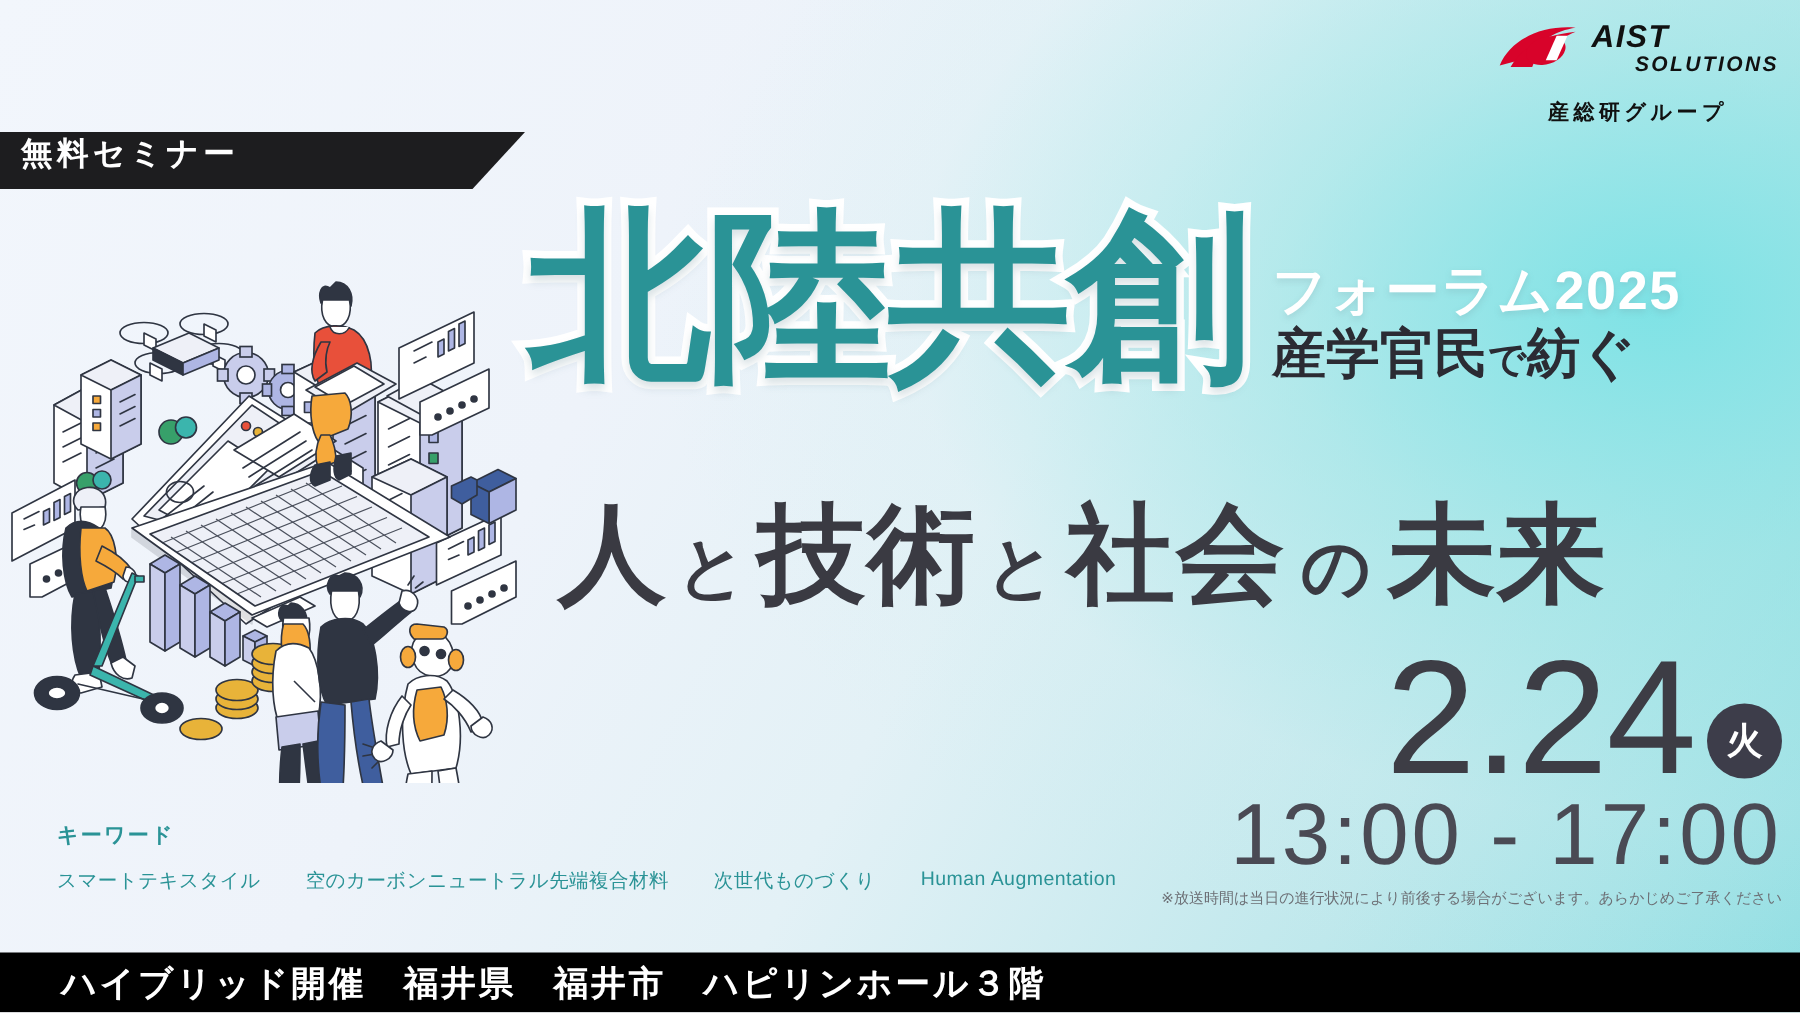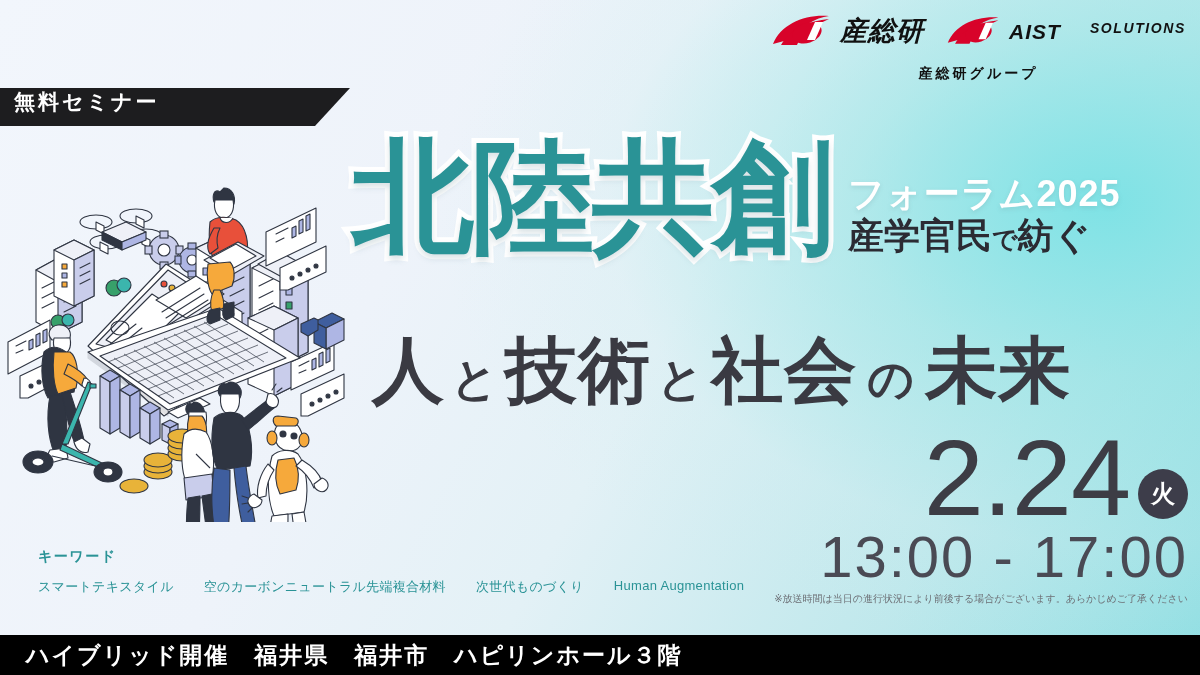--- a/index.html
+++ b/index.html
@@ -24,21 +24,21 @@
     gap:4px;
   }
   .logo-row{ display:flex; align-items:center; gap:22px; }
   .logo{ display:flex; align-items:center; gap:7px; }
   .swoosh{ display:block; }
   .logo-text{
     font-weight:bold; color:#111; letter-spacing:0.5px;
     line-height:1;
   }
   .aist-jp{ font-size:27px; letter-spacing:1px; font-style:italic; }
-  .aist-sol{ display:flex; flex-direction:row; line-height:1.0; font-style:italic; }
+  .aist-sol{ display:flex; flex-direction:column; line-height:1.0; font-style:italic; }
   .aist-sol .l1{ font-size:21px; font-weight:bold; letter-spacing:1px; }
   .aist-sol .l2{ font-size:14px; font-weight:bold; letter-spacing:1.6px;margin-left:29px; }
   .group-label{
     font-size:14px; font-weight:bold; color:#111;
     letter-spacing:3px;
     margin-top:13px;
   }
 
   
   .ribbon{
@@ -129,39 +129,30 @@
   .kw-list{ display:flex; gap:30px; }
   .kw-item{ font-size:13px; color:#2a9396; letter-spacing:0.3px; white-space:nowrap; }
 
   
   .bottom-bar{
     position:absolute; left:0; bottom:0; width:1200px; height:40px;
     background:#000; display:flex; align-items:center;
   }
   .bottom-bar span{
     color:#fff; font-size:23px; font-weight:bold;
-    letter-spacing:2px; padding-left:26px;
+    letter-spacing:2px; padding-left:41px;
   }
 </style>
 </head>
 <body>
 
 <div class="poster">
 
   <div class="logo-bar">
     <div class="logo-row">
-      <div class="logo">
-        <svg class="swoosh" width="62" height="34" viewBox="0 0 62 34">
-          <path d="M2 30 C10 10 34 0 58 2 C44 4 30 12 24 24 Z" fill="#d8032a"></path>
-          <path d="M10 31 C20 14 38 7 58 5 C42 12 30 20 26 31 Z" fill="#d8032a"></path>
-          <ellipse cx="36" cy="19" rx="15" ry="10" fill="#d8032a" transform="rotate(-18 36 19)"></ellipse>
-          <path d="M44 8 L52 8 L44 26 L36 26 Z" fill="#ffffff"></path>
-        </svg>
-        <span class="logo-text aist-jp">産総研</span>
-      </div>
       <div class="logo">
         <svg class="swoosh" width="56" height="32" viewBox="0 0 62 34">
           <path d="M2 30 C10 10 34 0 58 2 C44 4 30 12 24 24 Z" fill="#d8032a"></path>
           <path d="M10 31 C20 14 38 7 58 5 C42 12 30 20 26 31 Z" fill="#d8032a"></path>
           <ellipse cx="36" cy="19" rx="15" ry="10" fill="#d8032a" transform="rotate(-18 36 19)"></ellipse>
           <path d="M44 8 L52 8 L44 26 L36 26 Z" fill="#ffffff"></path>
         </svg>
         <span class="logo-text aist-sol">
           <span class="l1">AIST</span>
           <span class="l2">SOLUTIONS</span>

